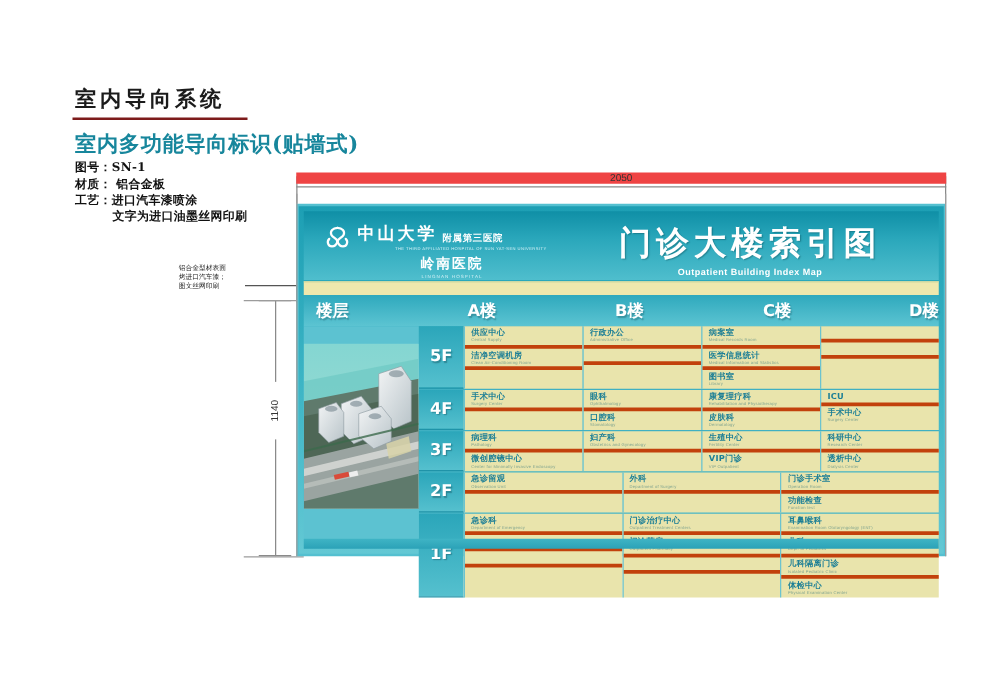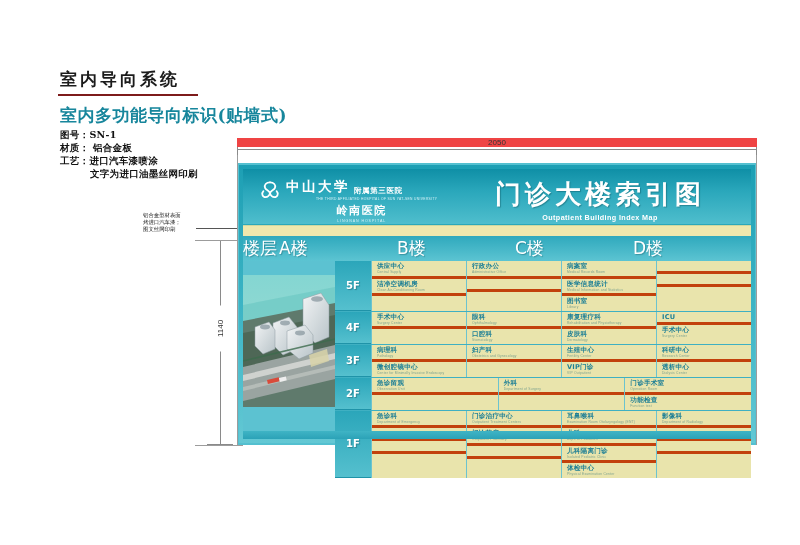--- a/index.html
+++ b/index.html
@@ -132,21 +132,21 @@
   }
 
   
   .colhead{
     position:absolute;left:4px;top:71px;right:4px;height:25px;
     background:linear-gradient(180deg,#2fa9bd 0%,#5cc4d2 100%);
     display:flex;align-items:center;
   }
   .colhead .cell{
     font-family:"DejaVu Sans","Liberation Sans",sans-serif;
-    font-weight:normal;font-size:17px;color:#ffffff;text-align:left;
+    font-weight:bold;font-size:13px;color:#ffffff;text-align:right;
     text-shadow:1px 1px 1px rgba(0,50,60,.3);
   }
   .c-floor{width:36px;}
   .c-tower{flex:1;}
 
   
   .body-area{
     position:absolute;left:4px;top:96px;right:4px;bottom:12px;
     display:flex;
   }
@@ -161,21 +161,21 @@
   .photo svg{display:block;}
 
   .table-col{flex:1;display:flex;flex-direction:column;}
   .frow{display:flex;border-bottom:1px solid #3fb0c2;}
   .frow:last-child{border-bottom:none;}
   .floor-cell{
     width:36px;flex:0 0 auto;
     background:linear-gradient(180deg,#2ba6ba 0%,#55c0ce 100%);
     display:flex;align-items:center;justify-content:center;
     font-family:"DejaVu Sans","Liberation Sans",sans-serif;
-    font-weight:bold;font-size:10px;color:#ffffff;
+    font-weight:bold;font-size:13px;color:#ffffff;
     text-shadow:1px 1px 1px rgba(0,50,60,.35);
     border-bottom:1px solid #1f93a8;
   }
   .tower-cell{
     flex:1;background:#e9e4ac;border-left:1px solid #6cc3cf;
     display:flex;flex-direction:column;
   }
   .tower-cell:first-of-type{border-left:none;}
   .entry{
     padding:1px 4px 1px 5px;border-bottom:3px solid #c2410c;
@@ -511,29 +511,20 @@
               </div>
               <div class="entry">
                 <div class="e-cn">儿科隔离门诊</div>
                 <div class="e-en">Isolated Pediatric Clinic</div>
               </div>
               <div class="entry">
                 <div class="e-cn">体检中心</div>
                 <div class="e-en">Physical Examination Center</div>
               </div>
             </div>
-            <div class="tower-cell">
-              <div class="entry">
-                <div class="e-cn">影像科</div>
-                <div class="e-en">Department of Radiology</div>
-              </div>
-              <div class="entry empty"></div>
-              <div class="entry empty"></div>
-              <div class="entry empty"></div>
-            </div>
           </div>
         </div>
       </div>
 
       <div class="board-bottom"></div>
     </div>
   </div>
 
   <div class="guide-v1"></div>
   <div class="guide-v2"></div>

